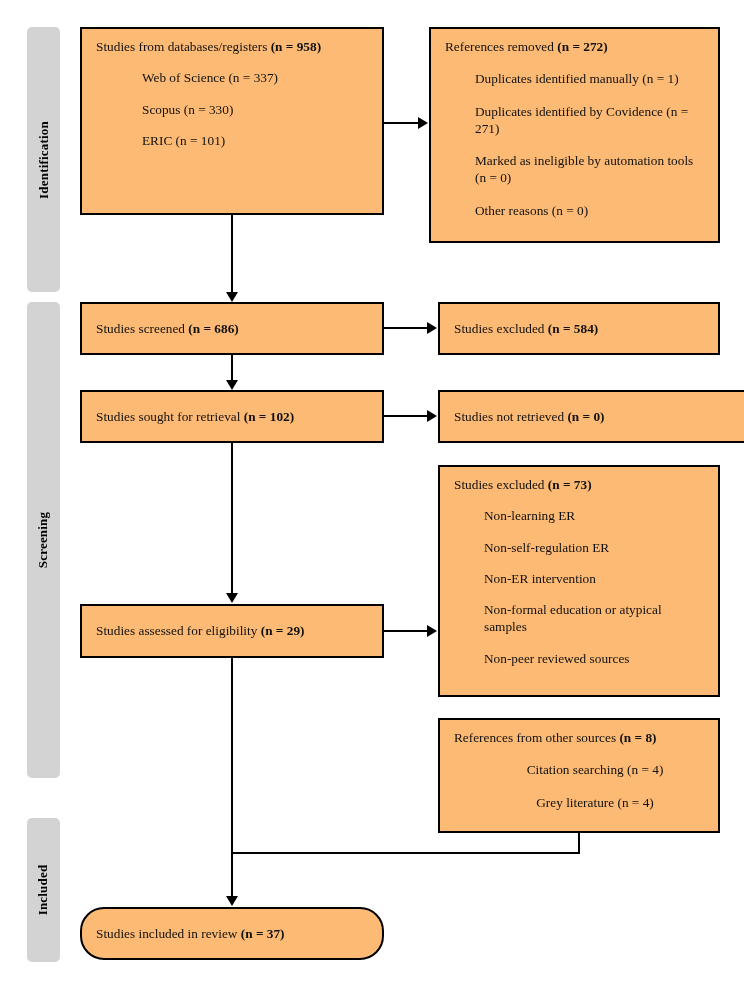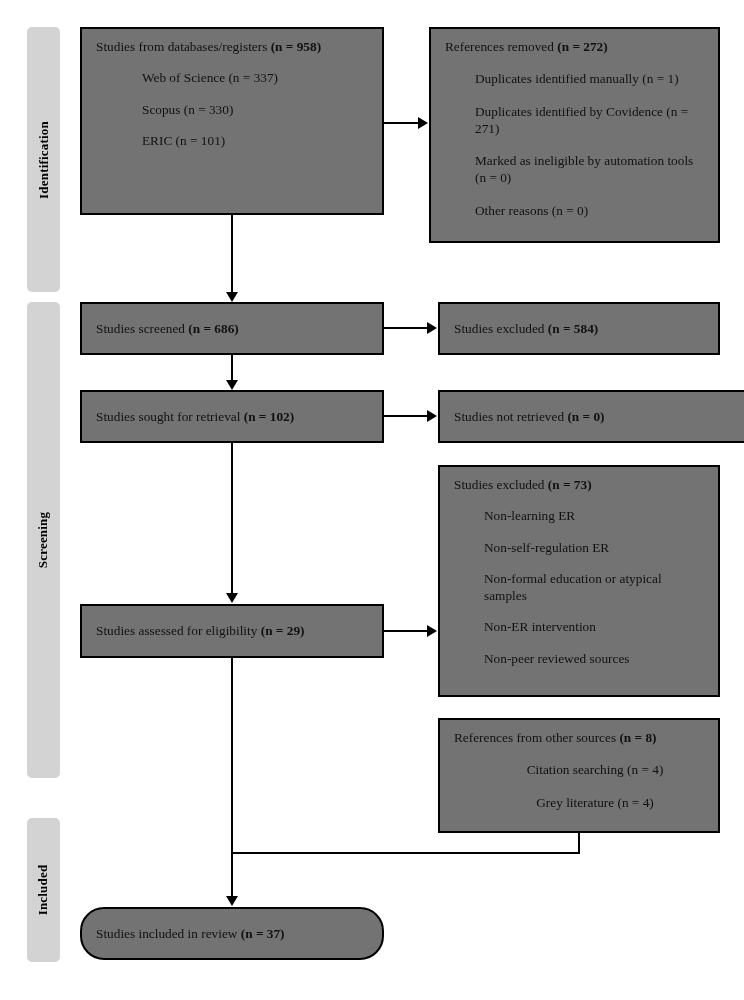--- a/index.html
+++ b/index.html
@@ -30,21 +30,21 @@
     font-size: 13px;
     color: #000000;
     white-space: nowrap;
     transform: rotate(-90deg);
     letter-spacing: 0.2px;
   }
 
   
   .flow-box {
     position: absolute;
-    background: #737373;
+    background: #fdba74;
     border: 2px solid #000000;
     box-sizing: border-box;
     padding: 9px 12px 9px 14px;
   }
   .box-title {
     font-size: 13.3px;
     line-height: 1.30;
     color: #111111;
     margin: 0;
   }
@@ -190,22 +190,22 @@
     </p>
   </div>
 
   <div class="flow-box" style="left:438px; top:465px; width:282px; height:232px;">
     <p class="box-title">
       <span>Studies excluded </span><span class="bold">(n = 73)</span>
     </p>
     <ul class="sub-list gap-c">
       <li>Non-learning ER</li>
       <li>Non-self-regulation ER</li>
+      <li>Non-ER intervention</li>
       <li>Non-formal education or atypical samples</li>
-      <li>Non-ER intervention</li>
       <li>Non-peer reviewed sources</li>
     </ul>
   </div>
 
   <div class="hline" style="left:384px; top:630px; width:43px;"></div>
   <div class="arrow-right" style="left:427px; top:625px;"></div>
 
   <div class="flow-box" style="left:438px; top:718px; width:282px; height:115px;">
     <p class="box-title">
       <span>References from other sources </span><span class="bold">(n = 8)</span>

